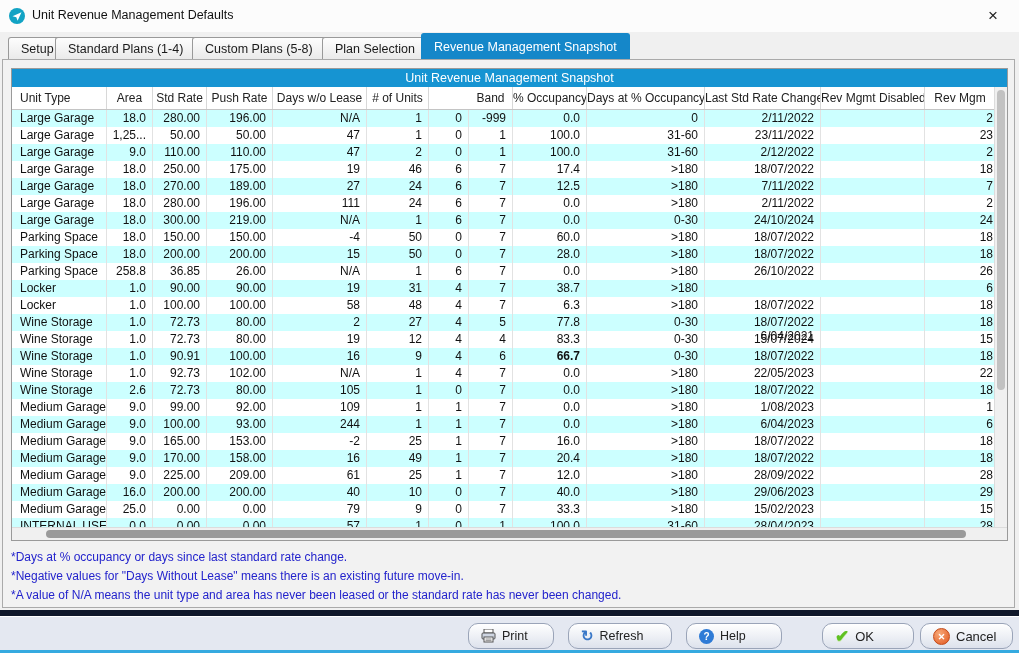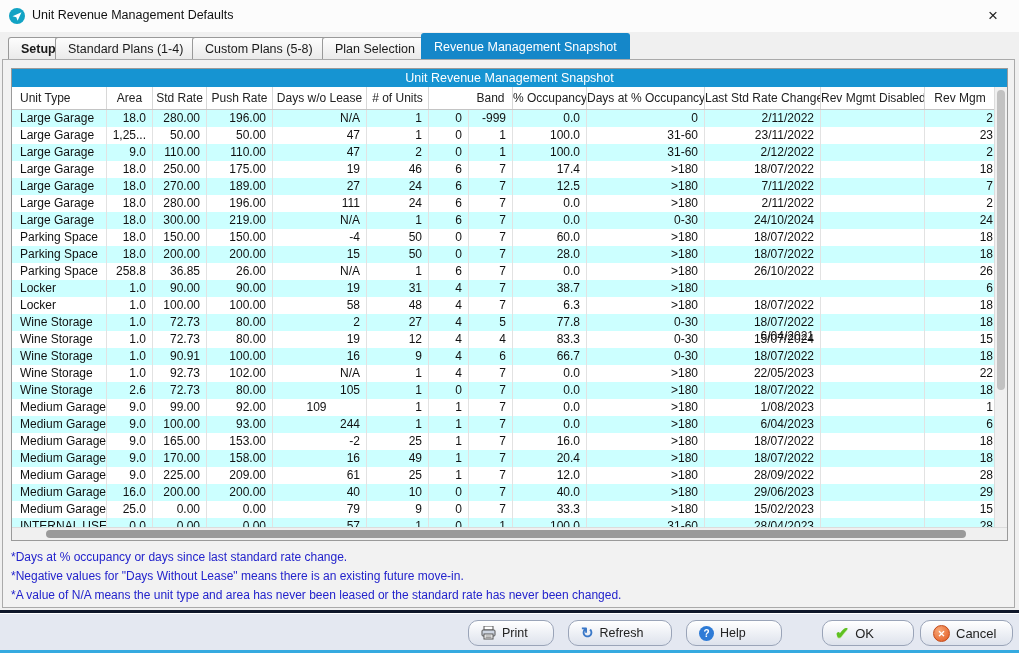--- a/index.html
+++ b/index.html
@@ -13,21 +13,21 @@
   .win-title { position:absolute; left:32px; top:8px; font-size:12.5px; color:#111; }
   .close-btn { position:absolute; right:12px; top:4px; width:28px; height:24px; text-align:center;
                font-size:17px; color:#222; line-height:24px; cursor:pointer; }
 
   
   .tabstrip { position:absolute; left:0; top:32px; width:1019px; height:28px; background:#f0f0f0; }
   .tab { position:absolute; bottom:0; height:23px; line-height:22px; padding:0 12px; font-size:12.5px;
          color:#1a1a1a; background:linear-gradient(#fdfdfd,#e9e9e9); border:1px solid #999;
          border-bottom:none; border-radius:3px 3px 0 0; cursor:pointer; white-space:nowrap; }
   .tab.active { height:27px; line-height:26px; background:#1587c9; color:#fff; border-color:#1587c9; }
-  .tab1 { left:8px;font-weight:bold; } .tab2 { left:55px; } .tab3 { left:192px; } .tab4 { left:322px; } .tab5 { left:421px; }
+  .tab1 { left:8px; } .tab2 { left:55px; } .tab3 { left:192px; } .tab4 { left:322px; } .tab5 { left:421px; }
 
   
   .tabpanel { position:absolute; left:2px; top:59px; width:1013px; height:549px;
               background:#f2f2f2; border:1px solid #aaa; }
 
   
   .grid-wrap { position:absolute; left:8px; top:8px; width:997px; height:473px;
                background:#fff; border:1px solid #9a9a9a; overflow:hidden; }
   .grid-title { position:absolute; left:0; top:0; width:100%; height:18px; background:#1694d2;
                 color:#fff; font-size:12.5px; text-align:center; line-height:18px; }
@@ -51,21 +51,21 @@
   .hscroll { position:absolute; left:0; bottom:0; width:997px; height:13px; background:#f0f0f0;
              border-top:1px solid #dcdcdc; cursor:pointer; }
   .hthumb { position:absolute; left:34px; top:2px; width:920px; height:8px; background:#9a9a9a; border-radius:4px; }
 
   
   .notes { position:absolute; left:8px; top:488px; width:990px; }
   .note { font-size:12px; color:#2323cc; line-height:19px; white-space:nowrap; }
 
   
   .footer { position:absolute; left:0; top:610px; width:1019px; height:40px; background:#e4e8f1;
-            border-top:3px solid #0f172a; box-shadow:inset 0 1px 0 #ffffff; }
+            border-top:6px solid #0f172a; box-shadow:inset 0 1px 0 #ffffff; }
   .blue-edge { position:absolute; left:0; bottom:0; width:1019px; height:3px; background:#35aae0; }
   .btn { position:absolute; top:7px; height:26px; background:linear-gradient(#ffffff,#dde2ec);
          border:1px solid #9aa4b8; border-radius:10px; font-size:12.5px; color:#222;
          display:flex; align-items:center; gap:6px; padding:0 12px; cursor:pointer;
          font-family:"Liberation Sans",sans-serif; }
   .btn-print { left:468px; width:86px; } .btn-refresh { left:568px; width:104px; }
   .btn-help { left:686px; width:96px; }
   .btn-ok { left:822px; width:92px; font-size:13px; } .btn-cancel { left:920px; width:93px; font-size:13px; }
   .ic-refresh { color:#3a78c8; font-size:15px; font-weight:bold; line-height:14px; }
   .ic-help { width:15px; height:15px; border-radius:50%; background:#2e7bd6; color:#fff; font-size:10px;
@@ -329,21 +329,21 @@
           </div>
           <div class="grow alt">
             <div class="gcell first" style="width: 95px;">Wine Storage</div>
             <div class="gcell" style="width: 46px;">1.0</div>
             <div class="gcell" style="width: 54px;">90.91</div>
             <div class="gcell" style="width: 66px;">100.00</div>
             <div class="gcell" style="width: 94px;">16</div>
             <div class="gcell" style="width: 62px;">9</div>
             <div class="gcell" style="width: 40px;">4</div>
             <div class="gcell" style="width: 44px;">6</div>
-            <div class="gcell" style="width: 74px;">66.7</div>
+            <div class="gcell" style="width: 74px; font-weight: bold;">66.7</div>
             <div class="gcell" style="width: 118px;">0-30</div>
             <div class="gcell" style="width: 116px;">18/07/2022</div>
             <div class="gcell" style="width: 104px;"></div>
             <div class="gcell last" style="width: 71px;">18</div>
           </div>
           <div class="grow">
             <div class="gcell first" style="width: 95px;">Wine Storage</div>
             <div class="gcell" style="width: 46px;">1.0</div>
             <div class="gcell" style="width: 54px;">92.73</div>
             <div class="gcell" style="width: 66px;">102.00</div>
@@ -370,21 +370,21 @@
             <div class="gcell" style="width: 118px;">&gt;180</div>
             <div class="gcell" style="width: 116px;">18/07/2022</div>
             <div class="gcell" style="width: 104px;"></div>
             <div class="gcell last" style="width: 71px;">18</div>
           </div>
           <div class="grow">
             <div class="gcell first" style="width: 95px;">Medium Garage</div>
             <div class="gcell" style="width: 46px;">9.0</div>
             <div class="gcell" style="width: 54px;">99.00</div>
             <div class="gcell" style="width: 66px;">92.00</div>
-            <div class="gcell" style="width: 94px; text-align: center;">109</div>
+            <div class="gcell" style="width: 94px;">109</div>
             <div class="gcell" style="width: 62px;">1</div>
             <div class="gcell" style="width: 40px;">1</div>
             <div class="gcell" style="width: 44px;">7</div>
             <div class="gcell" style="width: 74px;">0.0</div>
             <div class="gcell" style="width: 118px;">&gt;180</div>
             <div class="gcell" style="width: 116px;">1/08/2023</div>
             <div class="gcell" style="width: 104px;"></div>
             <div class="gcell last" style="width: 71px;">1</div>
           </div>
           <div class="grow alt">

